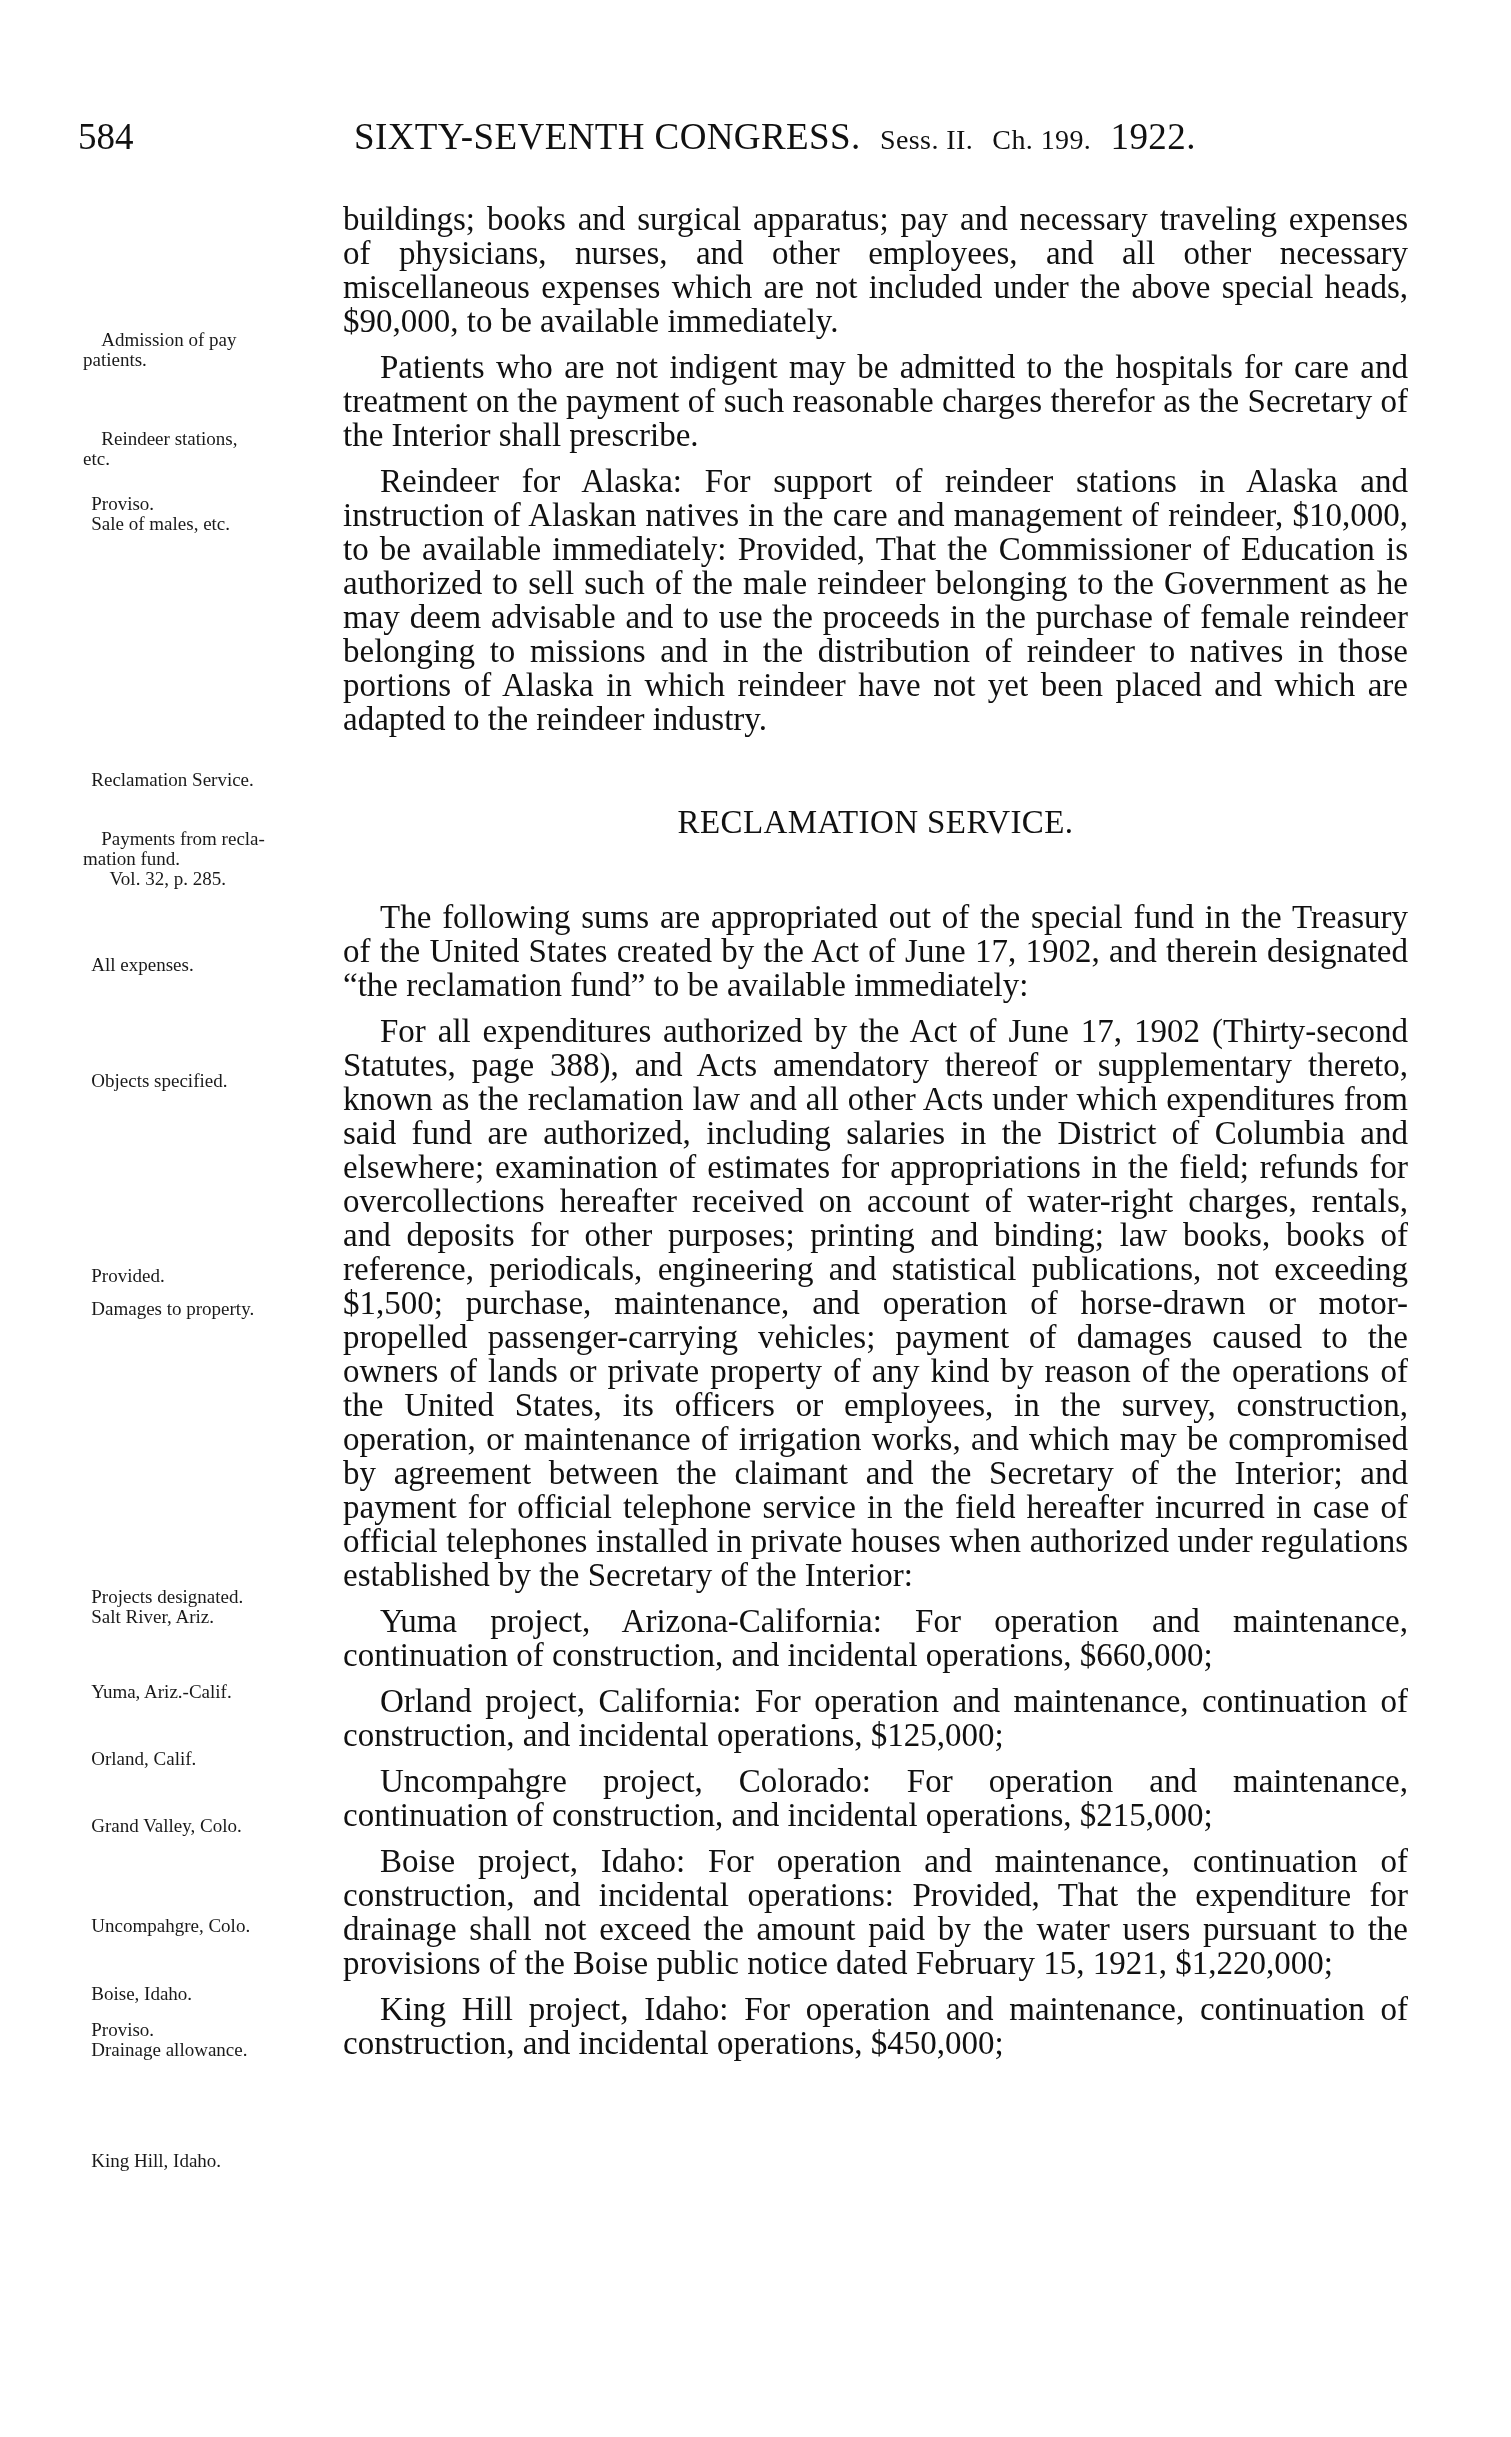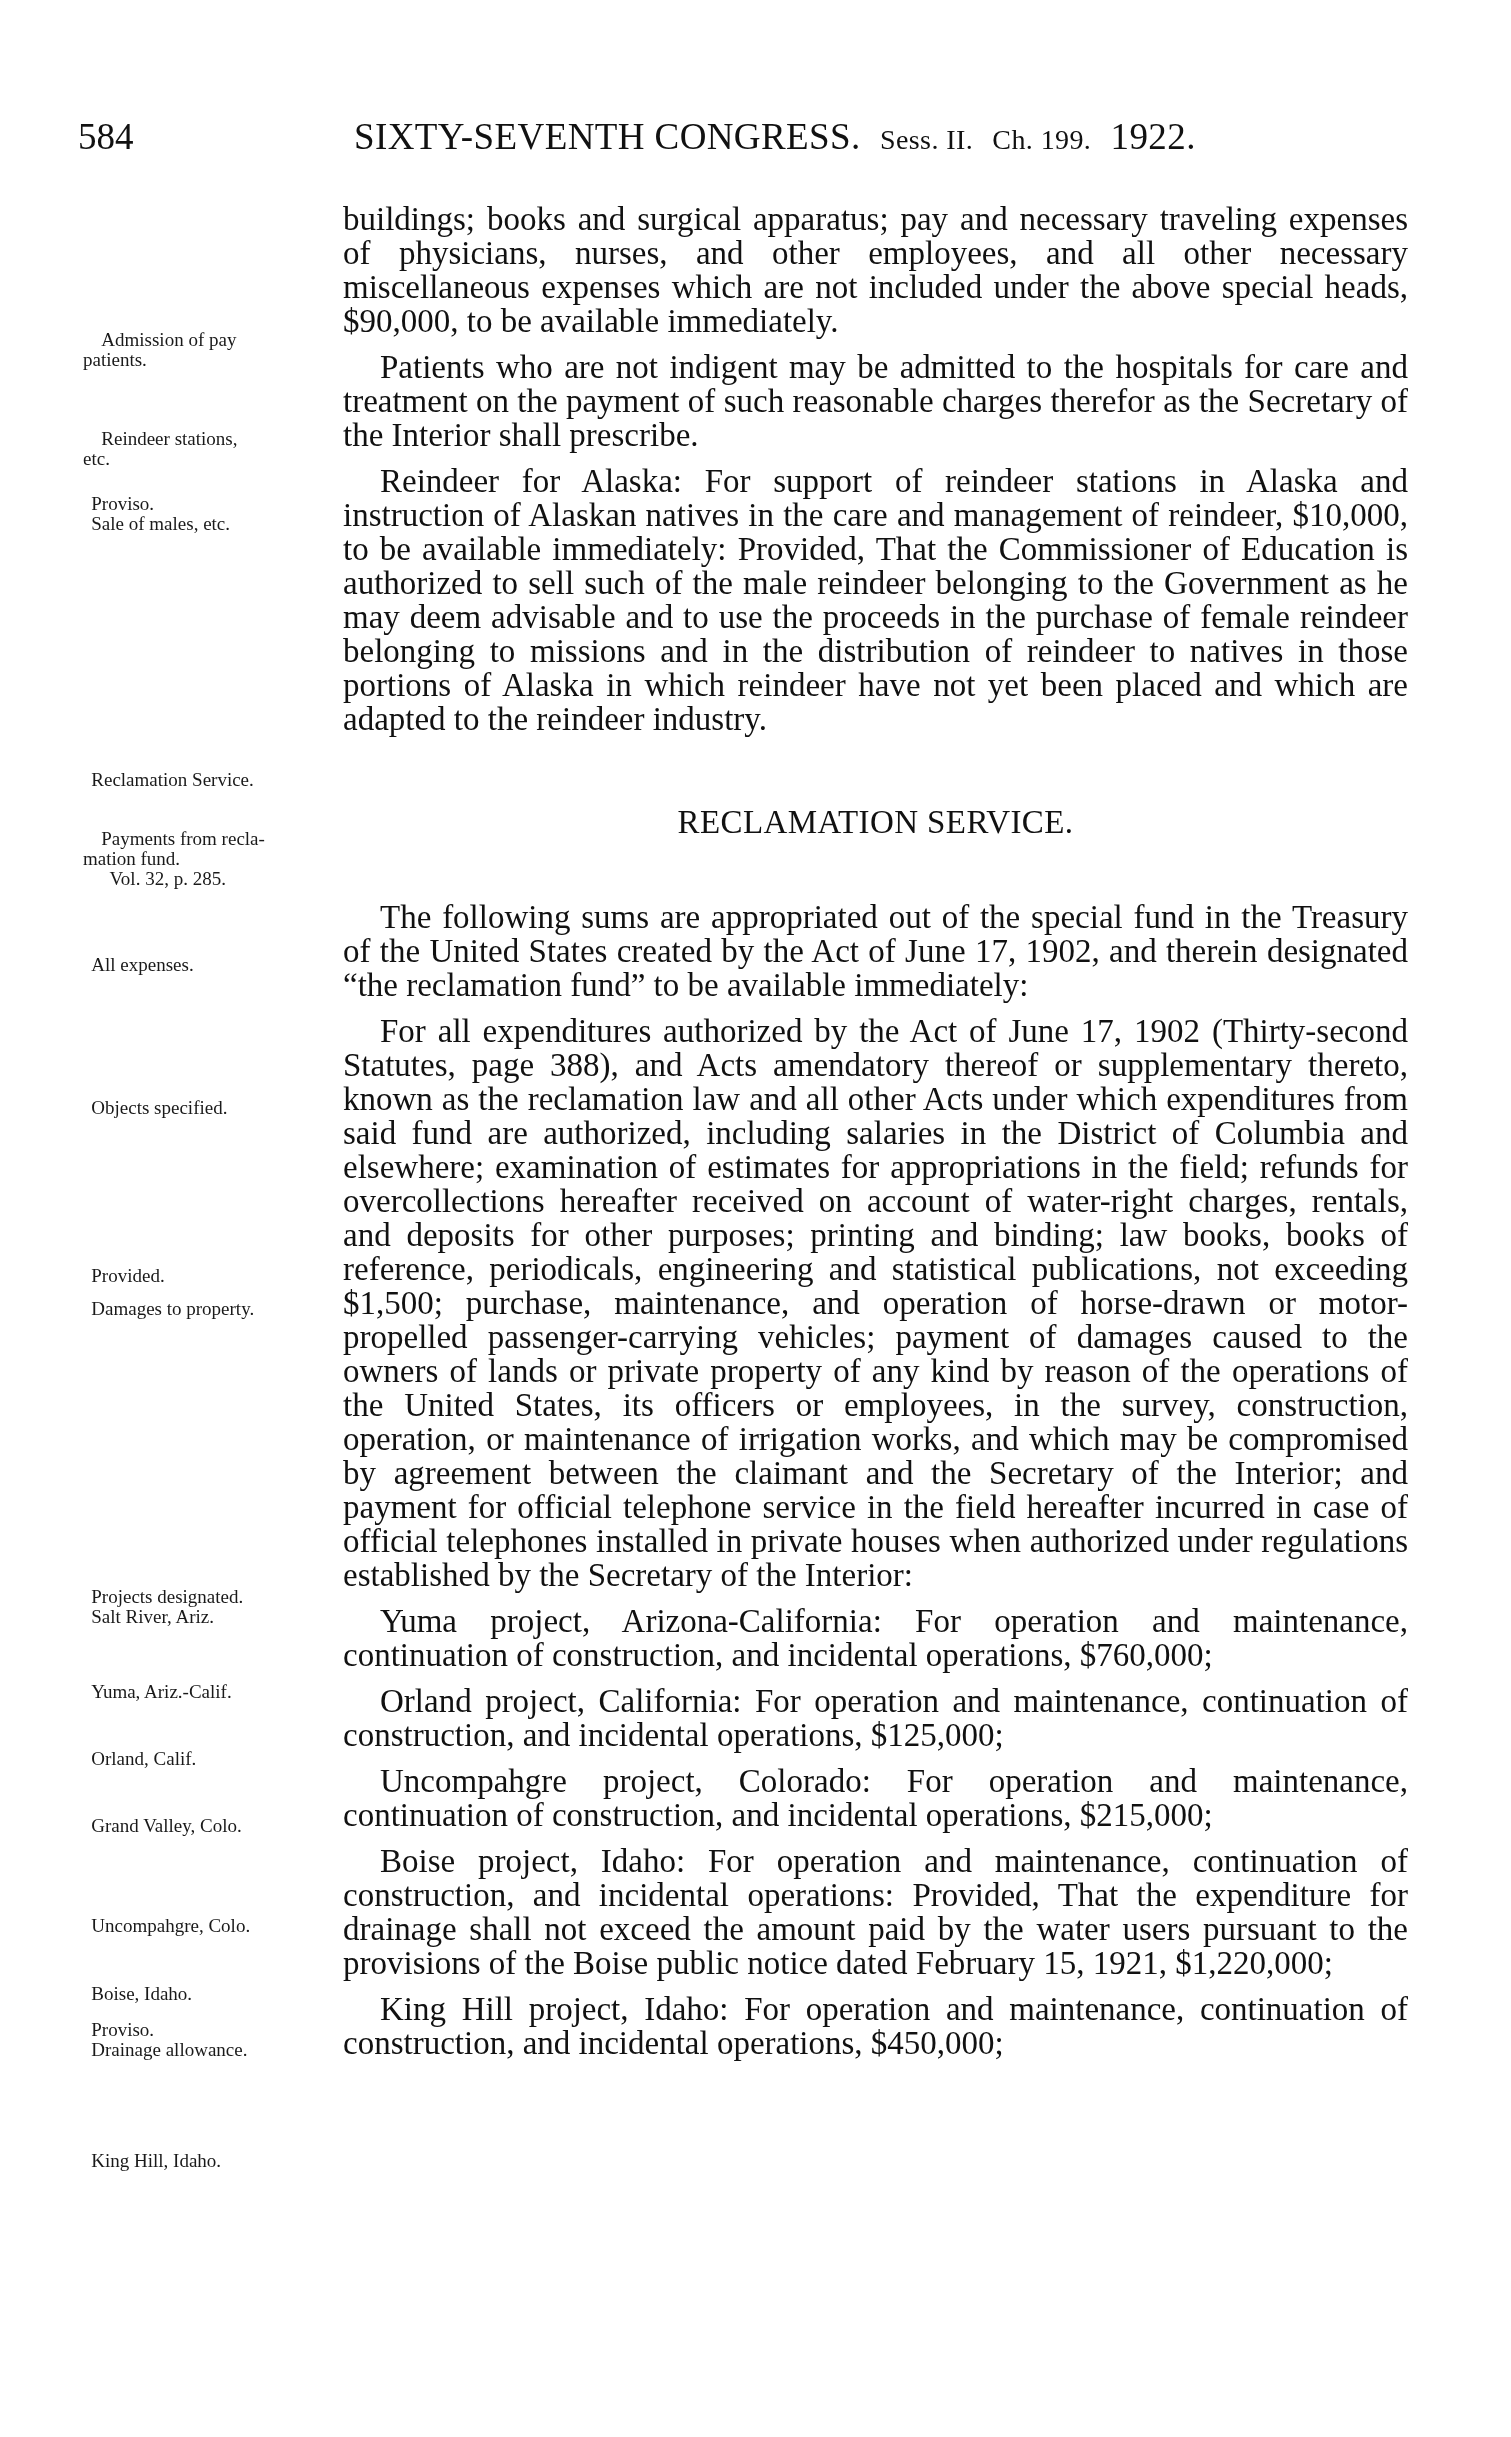--- a/index.html
+++ b/index.html
@@ -51,21 +51,21 @@
       <div>Reclamation Service.</div>
     </div>
     <div class="m first" style="top:829px">
       <div>Payments from recla-</div>
       <div style="text-indent:0">mation fund.</div>
       <div style="padding-left:8.3px">Vol. 32, p. 285.</div>
     </div>
     <div class="m" style="top:955px; padding-left:8.3px">
       <div>All expenses.</div>
     </div>
-    <div class="m" style="top:1098px; padding-left:8.3px">
+    <div class="m" style="top:1071px; padding-left:8.3px">
       <div>Objects specified.</div>
     </div>
     <div class="m" style="top:1266px; padding-left:8.3px">
       <div>Provided.</div>
     </div>
     <div class="m" style="top:1299px; padding-left:8.3px">
       <div>Damages to property.</div>
     </div>
     <div class="m" style="top:1587px; padding-left:8.3px">
       <div>Projects designated.</div>
@@ -97,21 +97,21 @@
 
   <div class="body">
     <p class="cont">buildings; books and surgical apparatus; pay and necessary traveling expenses of physicians, nurses, and other employees, and all other necessary miscellaneous expenses which are not included under the above special heads, $90,000, to be available immediately.</p>
     <p class="ind">Patients who are not indigent may be admitted to the hospitals for care and treatment on the payment of such reasonable charges therefor as the Secretary of the Interior shall prescribe.</p>
     <p class="ind"><span>Reindeer for Alaska: For support of reindeer stations in Alaska and instruction of Alaskan natives in the care and management of reindeer, $10,000, to be available immediately: </span><span class="it">Provided,</span><span> That the Commissioner of Education is authorized to sell such of the male reindeer belonging to the Government as he may deem advisable and to use the proceeds in the purchase of female reindeer belonging to missions and in the distribution of reindeer to natives in those portions of Alaska in which reindeer have not yet been placed and which are adapted to the reindeer industry.</span></p>
     <div class="gap1"></div>
     <p class="sec">RECLAMATION SERVICE.</p>
     <div class="gap2"></div>
     <p class="ind">The following sums are appropriated out of the special fund in the Treasury of the United States created by the Act of June 17, 1902, and therein designated “the reclamation fund” to be available immediately:</p>
     <p class="ind">For all expenditures authorized by the Act of June 17, 1902 (Thirty-second Statutes, page 388), and Acts amendatory thereof or supplementary thereto, known as the reclamation law and all other Acts under which expenditures from said fund are authorized, including salaries in the District of Columbia and elsewhere; examination of estimates for appropriations in the field; refunds for overcollections hereafter received on account of water-right charges, rentals, and deposits for other purposes; printing and binding; law books, books of reference, periodicals, engineering and statistical publications, not exceeding $1,500; purchase, maintenance, and operation of horse-drawn or motor-propelled passenger-carrying vehicles; payment of damages caused to the owners of lands or private property of any kind by reason of the operations of the United States, its officers or employees, in the survey, construction, operation, or maintenance of irrigation works, and which may be compromised by agreement between the claimant and the Secretary of the Interior; and payment for official telephone service in the field hereafter incurred in case of official telephones installed in private houses when authorized under regulations established by the Secretary of the Interior:</p>
-    <p class="ind">Yuma project, Arizona-California: For operation and maintenance, continuation of construction, and incidental operations, $760,000;</p>
+    <p class="ind">Yuma project, Arizona-California: For operation and maintenance, continuation of construction, and incidental operations, $660,000;</p>
     <p class="ind">Orland project, California: For operation and maintenance, continuation of construction, and incidental operations, $125,000;</p>
     <p class="ind">Uncompahgre project, Colorado: For operation and maintenance, continuation of construction, and incidental operations, $215,000;</p>
     <p class="ind"><span>Boise project, Idaho: For operation and maintenance, continuation of construction, and incidental operations: </span><span class="it">Provided,</span><span> That the expenditure for drainage shall not exceed the amount paid by the water users pursuant to the provisions of the Boise public notice dated February 15, 1921, $1,220,000;</span></p>
     <p class="ind">King Hill project, Idaho: For operation and maintenance, continuation of construction, and incidental operations, $450,000;</p>
   </div>
 
 </div>
 
 
 </body></html>

